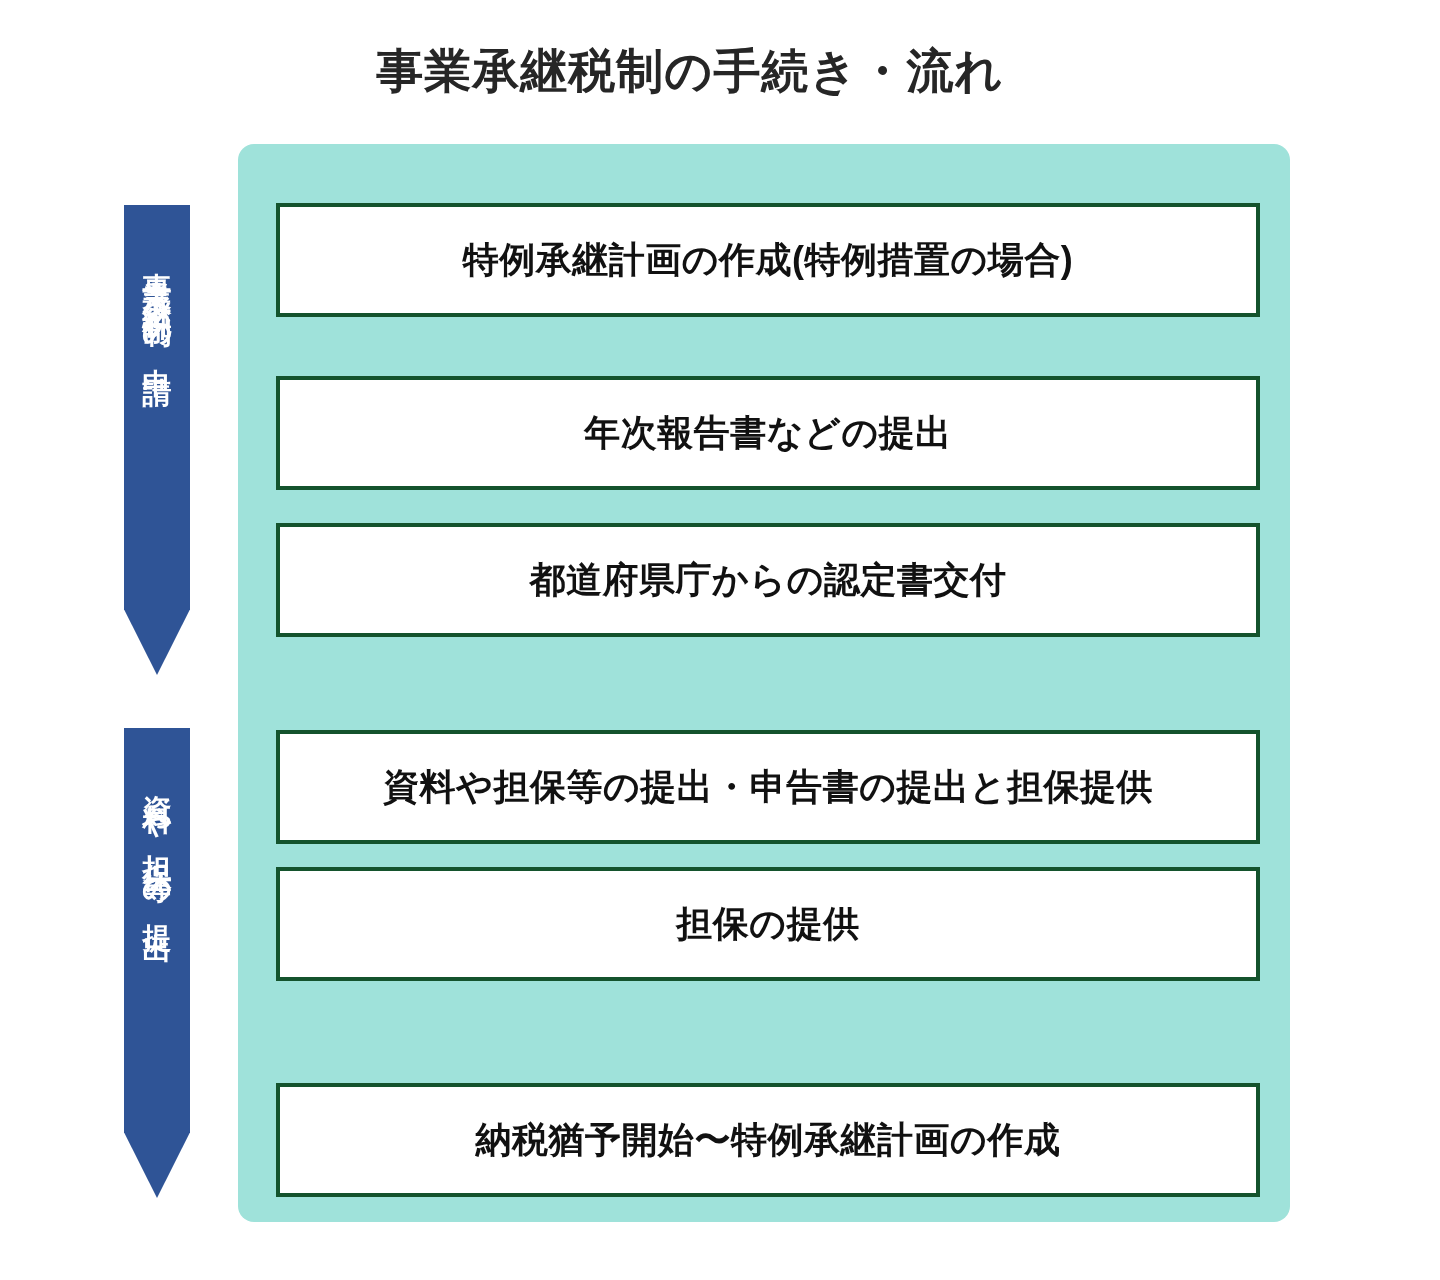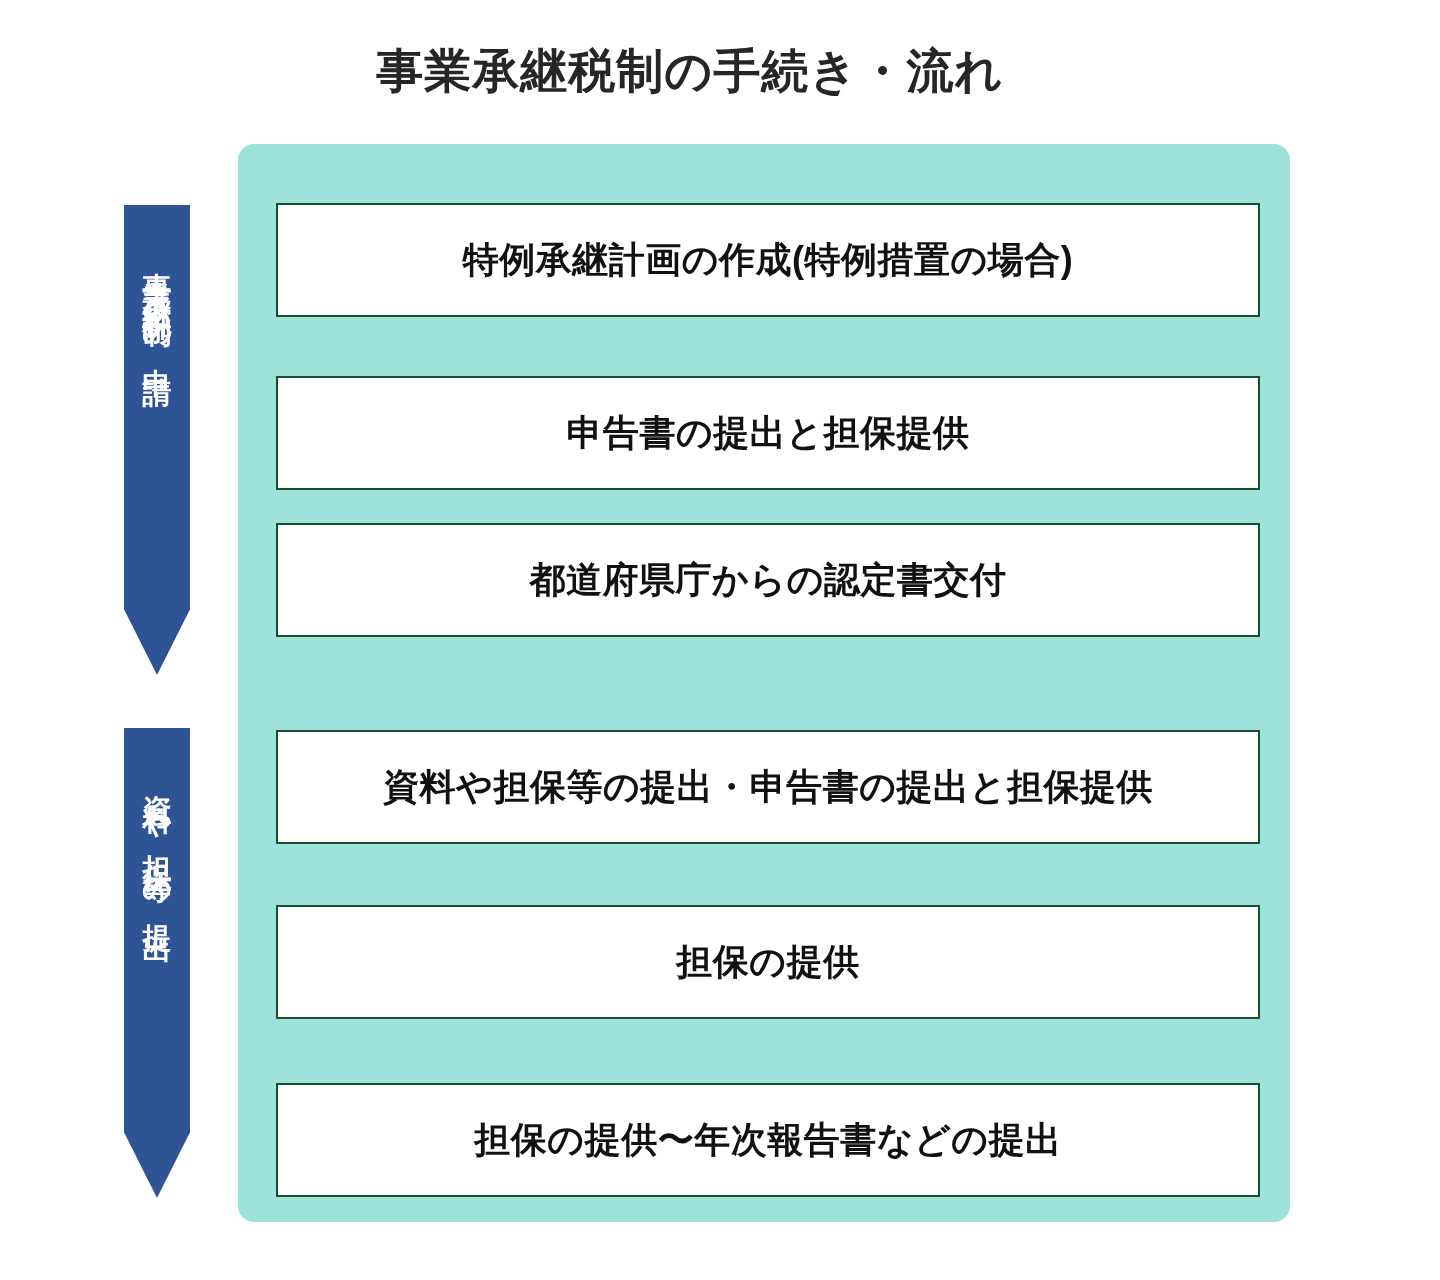--- a/index.html
+++ b/index.html
@@ -42,41 +42,41 @@
     box-sizing: border-box;
   }
 
   
   .step-box {
     position: absolute;
     left: 276px;
     width: 984px;
     height: 114px;
     background: #ffffff;
-    border: 2px solid #14532d;
+    border: 4px solid #14532d;
     box-sizing: border-box;
     display: flex;
     align-items: center;
     justify-content: center;
   }
   .step-label {
     font-size: 36px;
     font-weight: 700;
     color: #111111;
     letter-spacing: 0.5px;
     white-space: nowrap;
     text-align: center;
     line-height: 1.2;
   }
 
   .step-box.s0 { top: 203px; }
   .step-box.s1 { top: 376px; }
   .step-box.s2 { top: 523px; }
   .step-box.s3 { top: 730px; }
-  .step-box.s4 { top: 905px; }
+  .step-box.s4 { top: 867px; }
   .step-box.s5 { top: 1083px; }
 
   
   .phase-arrow {
     position: absolute;
     left: 124px;
     width: 66px;
     background: #2f5496;
     box-sizing: border-box;
     display: flex;
@@ -116,26 +116,26 @@
   <span class="phase-label">事業承継税制の申請</span>
 </div>
 <div class="phase-arrow a1">
   <span class="phase-label">資料や担保等の提出</span>
 </div>
 
 <div class="step-box s0">
   <span class="step-label">特例承継計画の作成(特例措置の場合)</span>
 </div>
 <div class="step-box s1">
-  <span class="step-label">申告書の提出と担保提供</span>
+  <span class="step-label">年次報告書などの提出</span>
 </div>
 <div class="step-box s2">
   <span class="step-label">都道府県庁からの認定書交付</span>
 </div>
 <div class="step-box s3">
   <span class="step-label">資料や担保等の提出・申告書の提出と担保提供</span>
 </div>
 <div class="step-box s4">
   <span class="step-label">担保の提供</span>
 </div>
 <div class="step-box s5">
-  <span class="step-label">担保の提供〜年次報告書などの提出</span>
+  <span class="step-label">納税猶予開始〜特例承継計画の作成</span>
 </div>
 
 </body></html>

